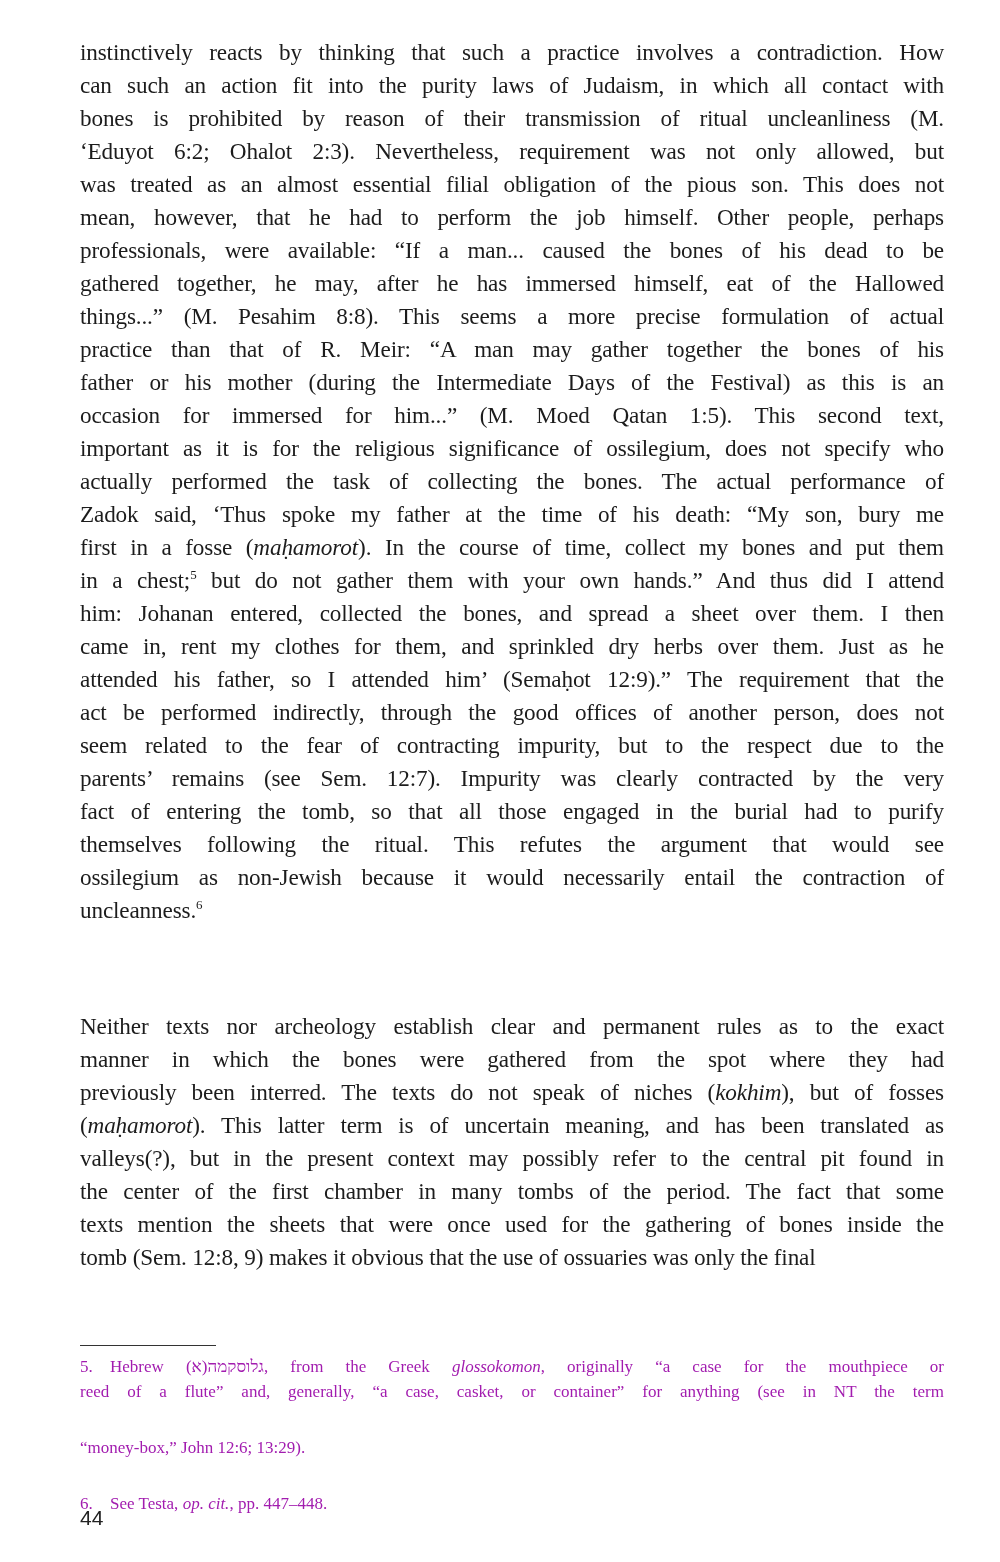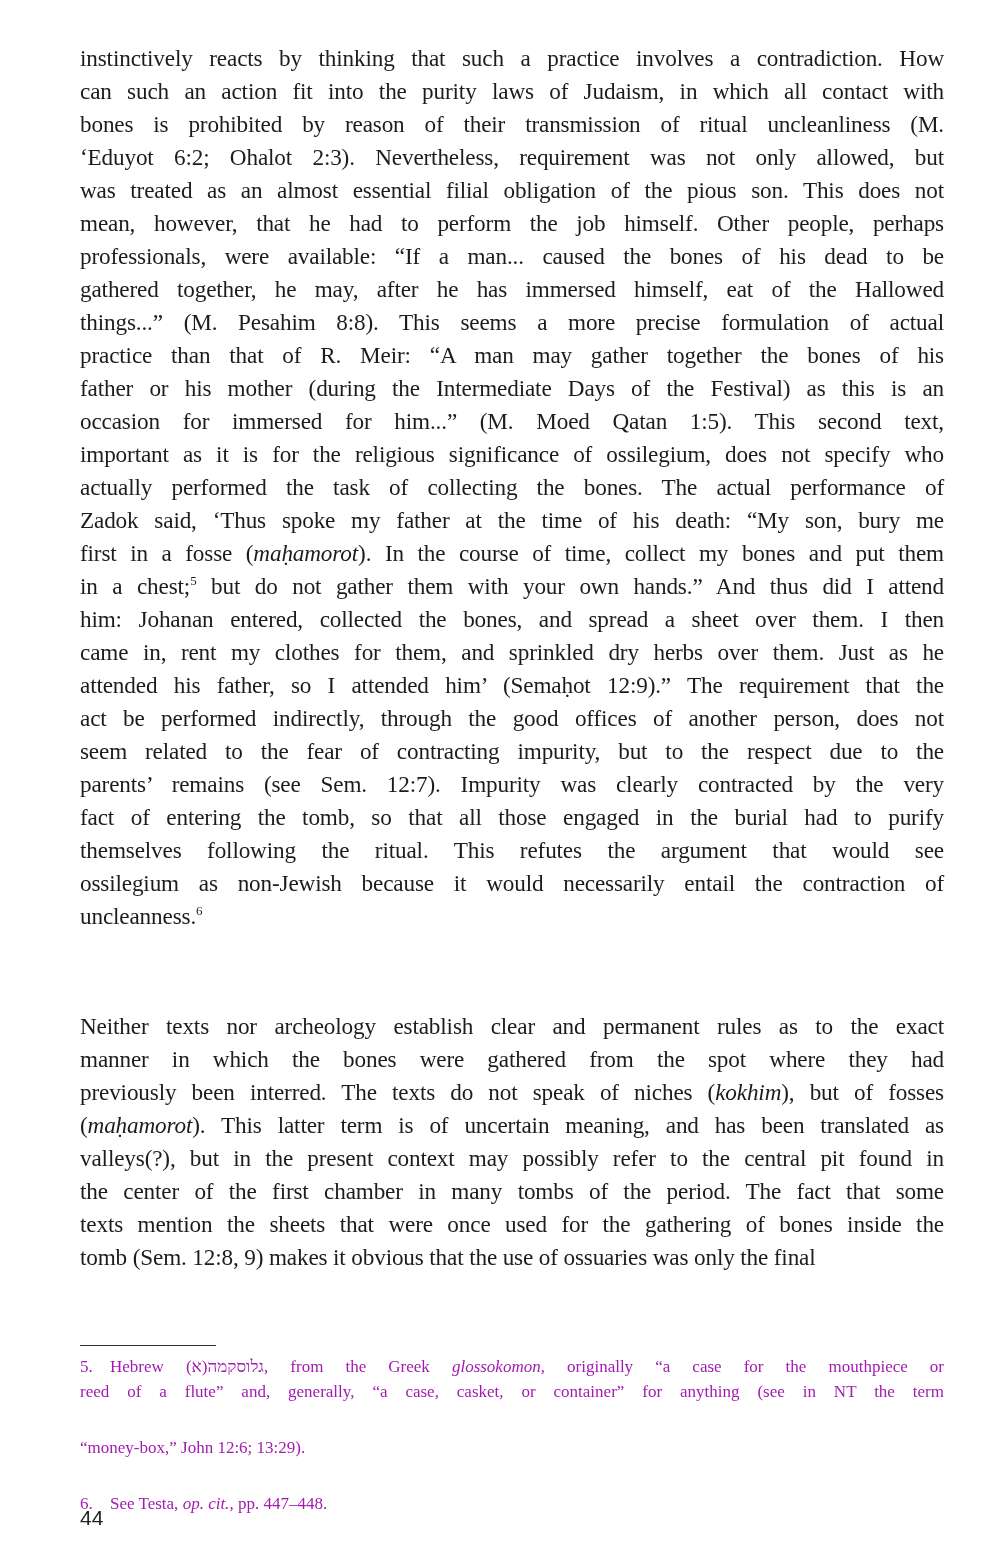--- a/index.html
+++ b/index.html
@@ -33,21 +33,21 @@
       height: 33px;
       line-height: 33px;
       text-align: justify;
       text-align-last: justify;
       white-space: nowrap;
       overflow: visible;
     }
     .line.last {
       text-align-last: left;
     }
-    #para1 { top: 42px; }
+    #para1 { top: 36px; }
     #para2 { top: 1010px; }
     sup {
       font-size: 13px;
       line-height: 0;
       vertical-align: 9px;
     }
     i { font-style: italic; }
     .rule {
       position: absolute;
       left: 80px;

